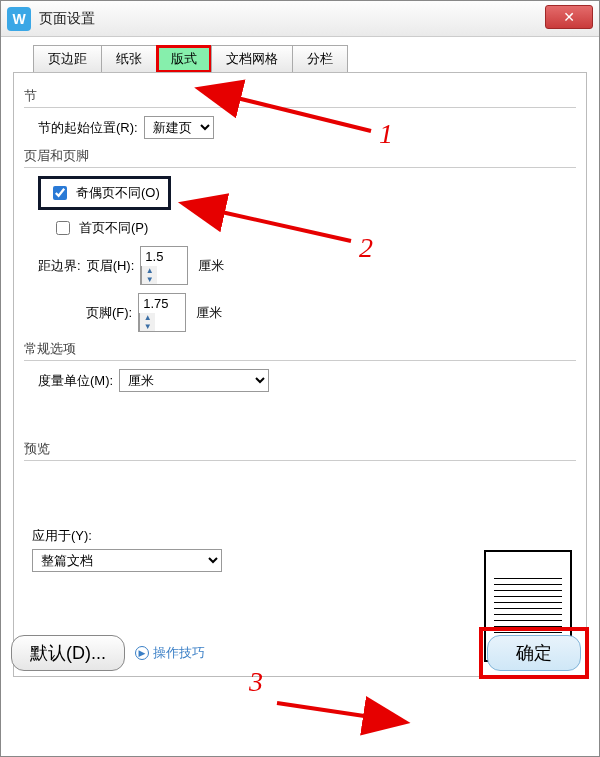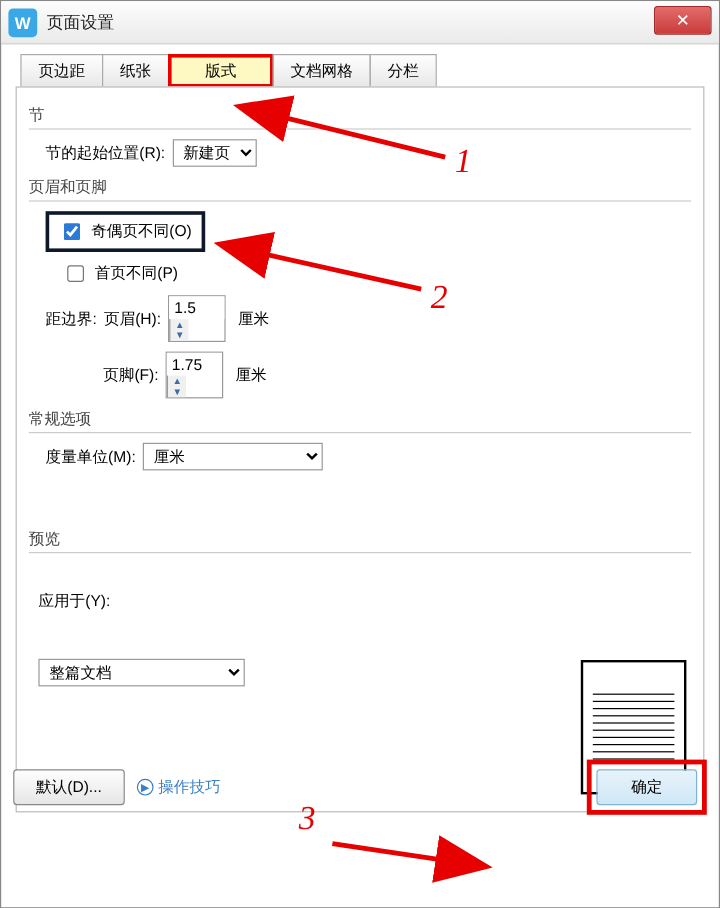--- a/index.html
+++ b/index.html
@@ -23,29 +23,29 @@
   .title { font-size: 14px; color: #222; }
   .close-btn {
     position: absolute; right: 6px; top: 4px;
     width: 48px; height: 24px;
     background: linear-gradient(to bottom, #e46b6b, #c93b3b);
     border: 1px solid #a02828; border-radius: 3px;
     display: flex; align-items: center; justify-content: center;
     color: #fff; font-size: 14px; cursor: pointer;
   }
   .content { padding: 8px 12px 12px 12px; position: relative; }
-  .tabs { display: flex; gap: 0; margin-left: 4px; }
+  .tabs { display: flex; gap: 0; margin-left: 20px; }
   .tab {
     border: 1px solid #aaa; background: linear-gradient(to bottom,#fefefe,#e8e8e8);
     padding: 4px 14px; font-size: 13px; cursor: pointer;
     margin-right: -1px;
   }
   .tab.active {
     border: 3px solid #e60000; border-bottom: 3px solid #e60000;
-    background: #fef9c3; padding: 2px 28px;
+    background: #86efac; padding: 2px 12px;
   }
   .panel {
     border: 1px solid #bbb; background: #fff;
     margin-top: -1px; padding: 8px 10px 10px 10px;
     height: 605px; position: relative;
   }
   .group-label {
     font-size: 13px; color: #444; margin-top: 6px;
     border-bottom: 1px solid #ccc; padding-bottom: 2px;
   }
@@ -76,28 +76,28 @@
   }
   .unit { margin-left: 4px; }
   .preview-box {
     border: 2px solid #000; width: 88px; height: 112px;
     position: absolute; right: 14px; bottom: 14px;
     padding: 10px 8px 8px 8px; background: #fff;
   }
   .preview-box .lines { margin-top: 16px; }
   .preview-box .lines div { border-top: 1px solid #000; margin: 5px 0; }
   .apply-row { position: absolute; left: 18px; bottom: 104px; font-size: 13px; }
-  .apply-select { width: 172px; font-size: 13px; padding: 2px 4px; border:1px solid #999;margin-top:35px; }
+  .apply-select { width: 190px; font-size: 13px; padding: 2px 4px; border:1px solid #999; }
   .footer {
     position: absolute; left: 10px; right: 10px; bottom: 10px;
     display: flex; align-items: center; gap: 10px;
   }
   .btn {
     border: 1px solid #888; background: linear-gradient(to bottom,#fefefe,#e6e6e6);
-    padding: 5px 18px; font-size: 13px; cursor: pointer; border-radius: 3px;
+    padding: 5px 18px; font-size: 18px; cursor: pointer; border-radius: 13px;
   }
   .btn.primary {
     background: linear-gradient(to bottom,#e8f3fb,#cfe7f7);
     border: 1px solid #7fb3d8;
   }
   .btn-hl { border: 4px solid #e60000; padding: 4px; display: inline-block; }
   .tips-link { color: #3a7fc6; font-size: 13px; display: inline-flex; align-items: center; gap: 4px; cursor: pointer; }
   .tips-icon {
     width: 14px; height: 14px; border: 1.5px solid #3a7fc6; border-radius: 50%;
     display: inline-flex; align-items: center; justify-content: center;

